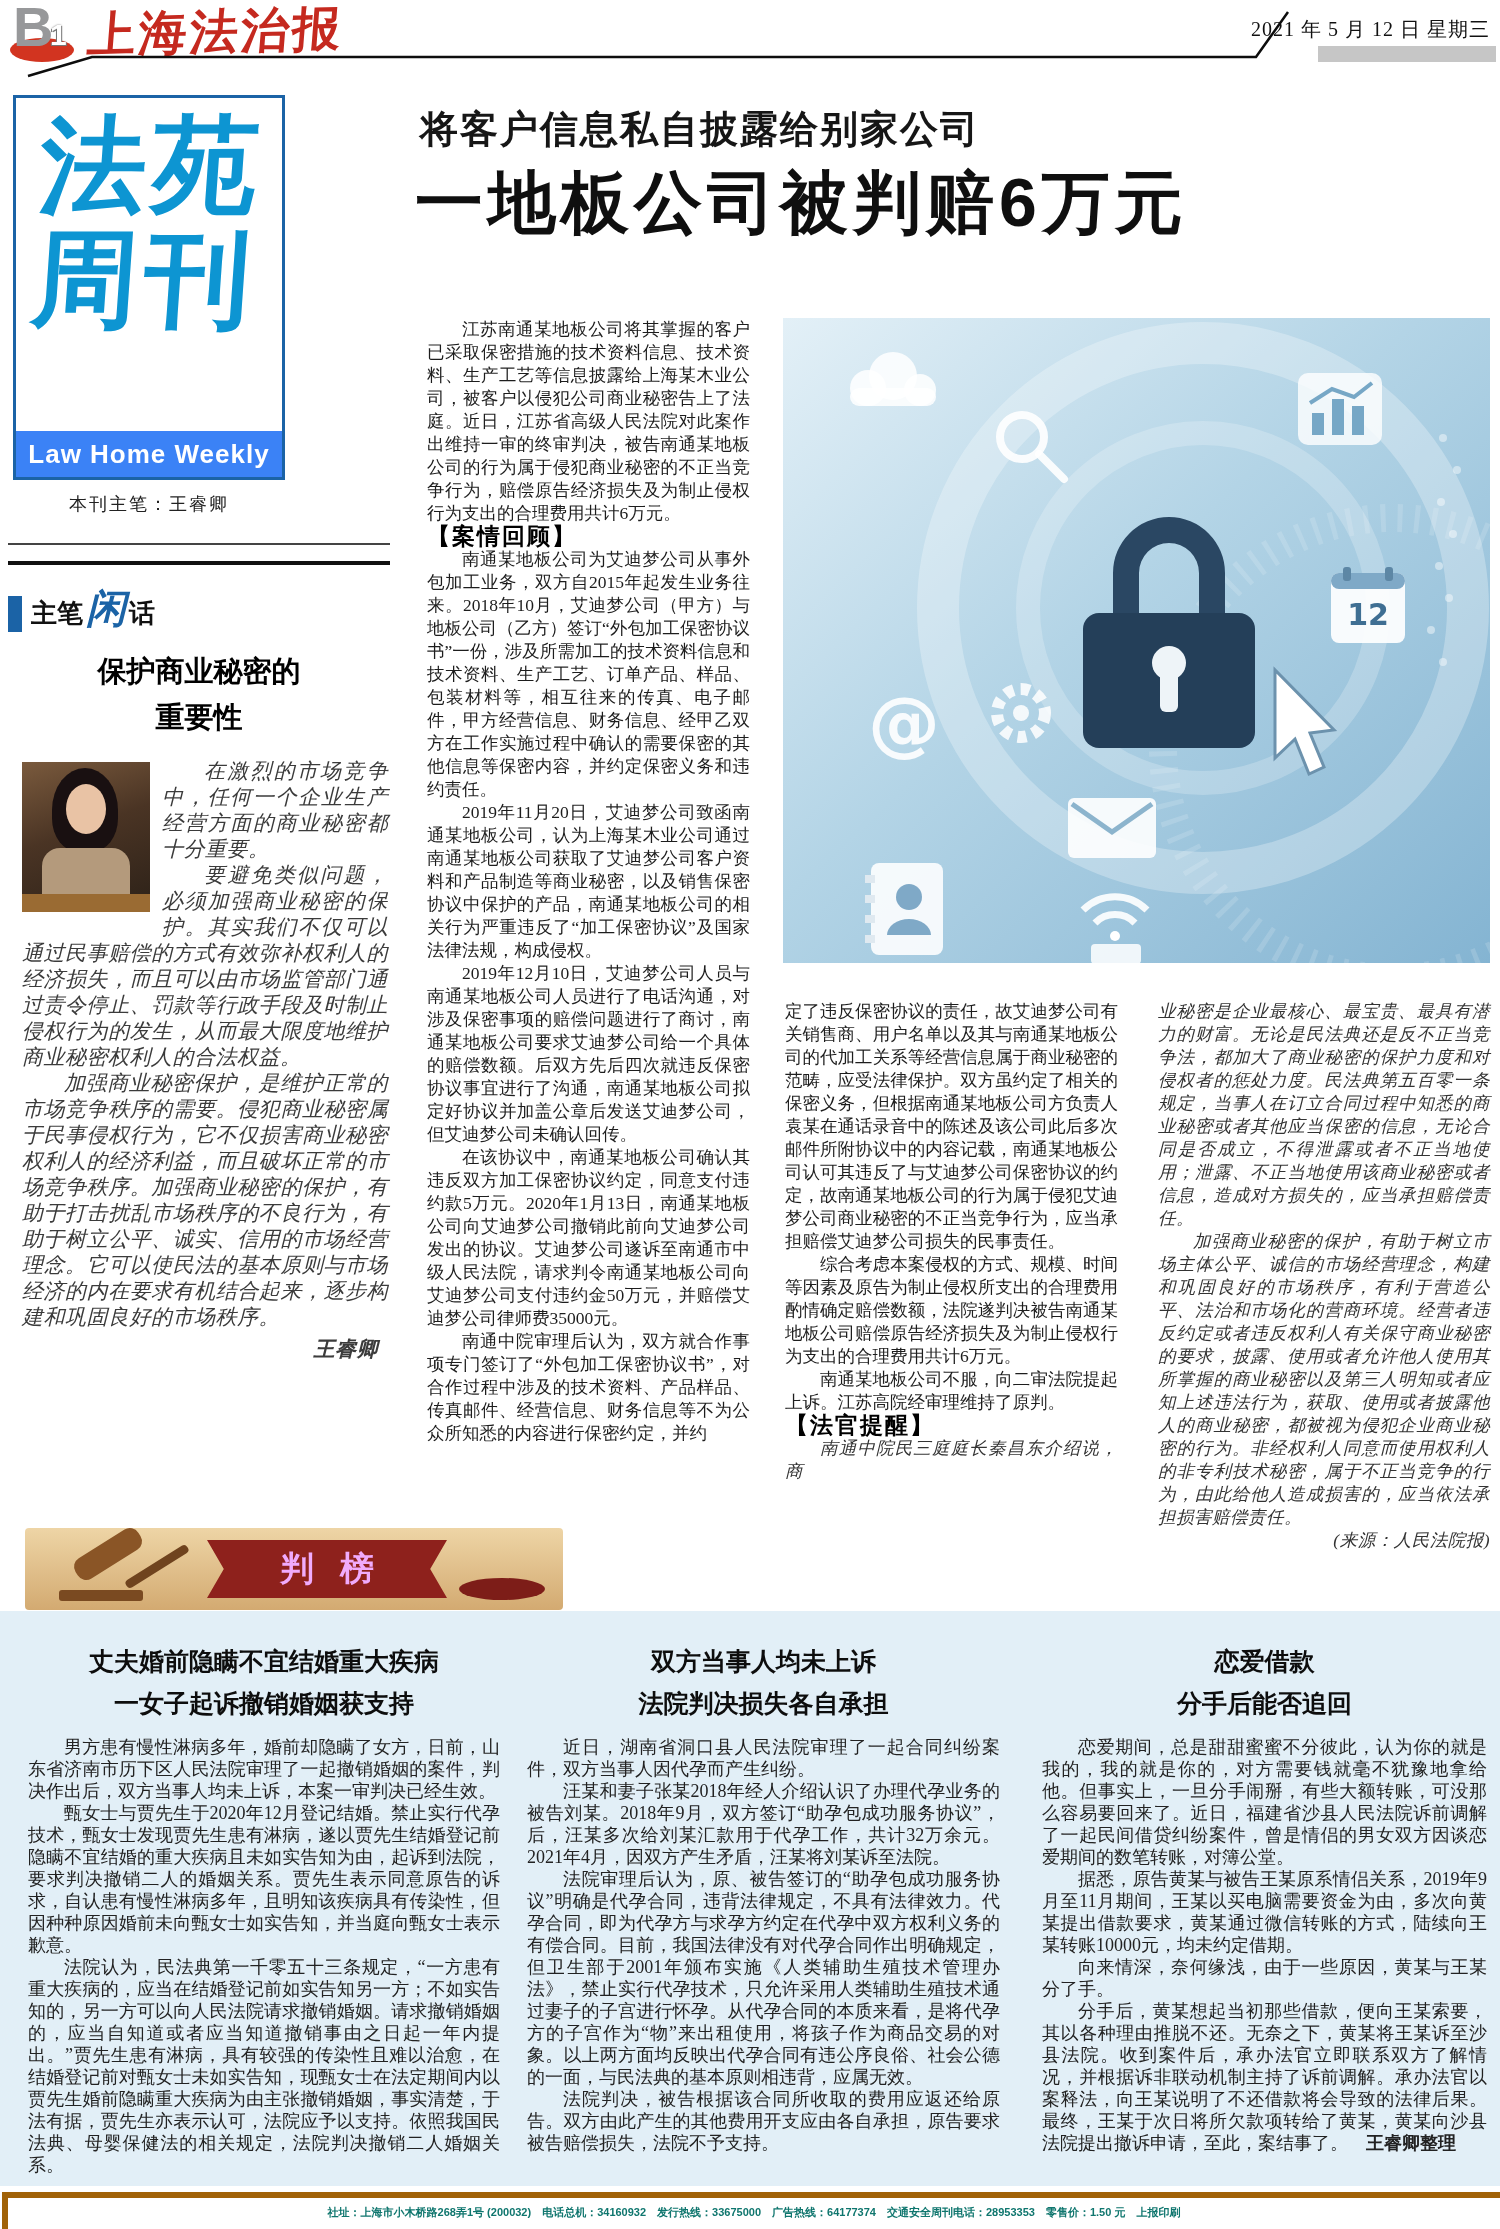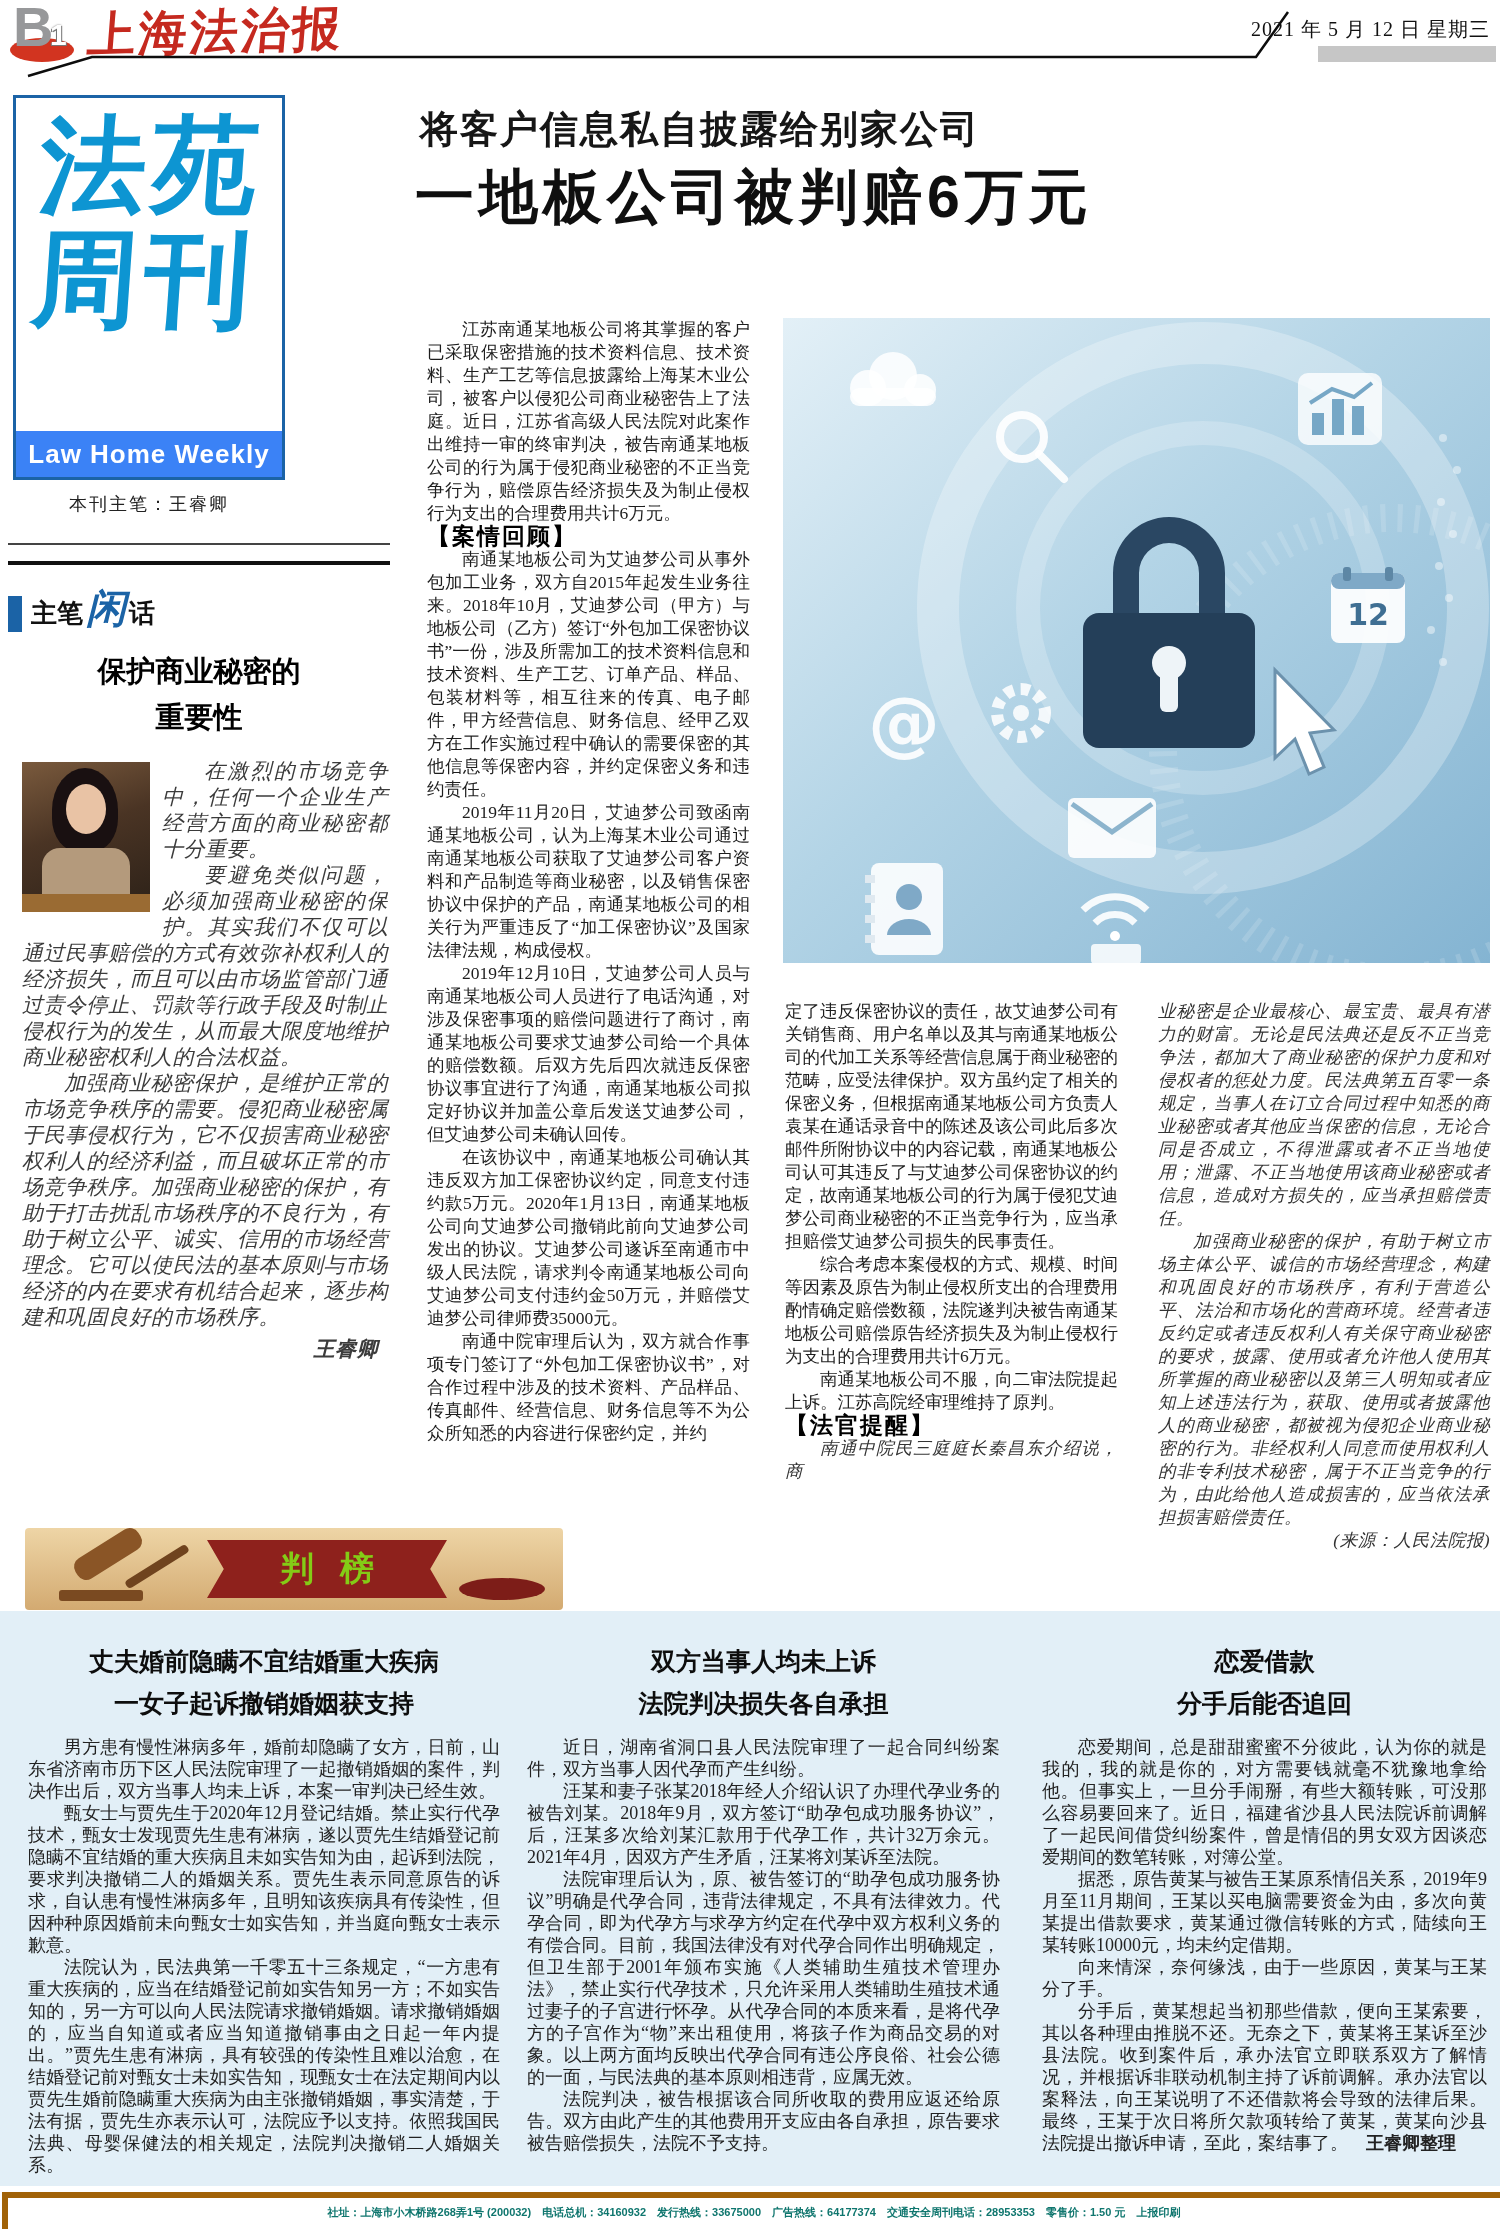--- a/index.html
+++ b/index.html
@@ -41,40 +41,40 @@
   .photo{float:left;width:128px;height:150px;margin:4px 12px 6px 0;position:relative;overflow:hidden;
          background:linear-gradient(160deg,#7a5a3d 0%,#4a3424 45%,#2c2118 100%);}
   .photo .hair{position:absolute;left:30px;top:6px;width:66px;height:84px;background:#191011;border-radius:50% 50% 40% 40%;}
   .photo .face{position:absolute;left:44px;top:22px;width:40px;height:50px;background:#e9c3a5;border-radius:50%;}
   .photo .torso{position:absolute;left:20px;top:86px;width:88px;height:64px;background:#b49a7c;border-radius:18px 18px 0 0;}
   .photo .table{position:absolute;left:0;bottom:0;width:100%;height:18px;background:#9a6b33;}
   .essay-sign{text-align:right;font-weight:bold;padding-right:10px;margin-top:6px;font-style:italic;}
 
   
   .kicker{left:420px;top:104px;font-size:38px;font-weight:bold;color:#161616;letter-spacing:2px;}
-  .headline{left:415px;top:158px;width:1085px;font-size:59px;font-weight:900;color:#0f0f0f;
+  .headline{left:415px;top:158px;width:1085px;font-size:68px;font-weight:900;color:#0f0f0f;
             letter-spacing:5px;white-space:nowrap;}
   .col{font-size:17.5px;line-height:23px;text-align:justify;color:#1d1d1d;}
   .col p{margin:0;text-indent:2em;}
   .col p.noind{text-indent:0;}
   .col1{left:427px;top:318px;width:323px;}
   .col2{left:785px;top:1000px;width:333px;}
   .col3{left:1158px;top:1000px;width:332px;}
   .sechead{font-size:23px;font-weight:bold;color:#000;letter-spacing:2px;margin:13px 0 9px 0;
            font-family:"Liberation Sans","DejaVu Sans",sans-serif;text-indent:0 !important;}
   .kai{font-style:italic;color:#333;letter-spacing:0.5px;}
   .srcline{text-align:right;text-indent:0 !important;font-style:italic;}
 
   
   .banner{left:25px;top:1528px;width:538px;height:82px;background:linear-gradient(180deg,#eed5a6,#d3aa71);
           border-radius:4px;}
   .gavel-head{left:46px;top:14px;width:74px;height:24px;background:#8a5526;border-radius:10px;transform:rotate(-32deg);}
   .gavel-handle{left:96px;top:34px;width:72px;height:9px;background:#6f431e;border-radius:4px;transform:rotate(-32deg);}
   .gavel-base{left:34px;top:62px;width:84px;height:11px;background:#7a4a21;border-radius:3px;}
-  .ribbon{left:182px;top:12px;width:240px;height:58px;background:#8e211c;color:#84cc16;
+  .ribbon{left:182px;top:12px;width:240px;height:58px;background:#8e211c;color:#f0abfc;
           clip-path:polygon(0 0,100% 0,93% 50%,100% 100%,0 100%,7% 50%);
           display:flex;align-items:center;justify-content:center;
           font-size:34px;font-weight:bold;letter-spacing:26px;padding-left:26px;box-sizing:border-box;}
   .cushion{right:18px;bottom:10px;width:86px;height:22px;background:#7d1d18;border-radius:50%;}
 
   
   .bluepanel{left:0;top:1611px;width:1500px;height:575px;background:#e2eff7;}
   .bart{font-size:18px;line-height:22px;text-align:justify;color:#222;}
   .bart p{margin:0;text-indent:2em;}
   .bart .btitle{font-size:25px;font-weight:bold;color:#0d0d0d;text-align:center;line-height:42px;

